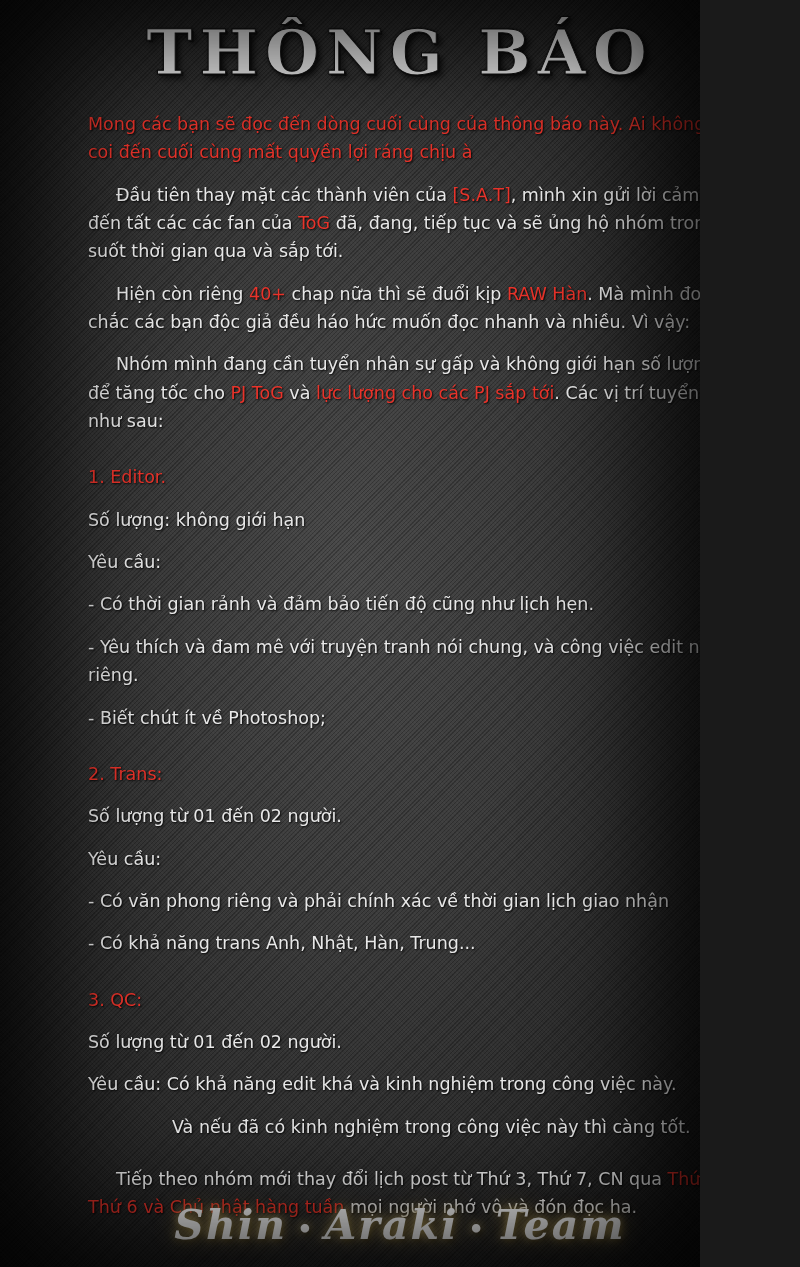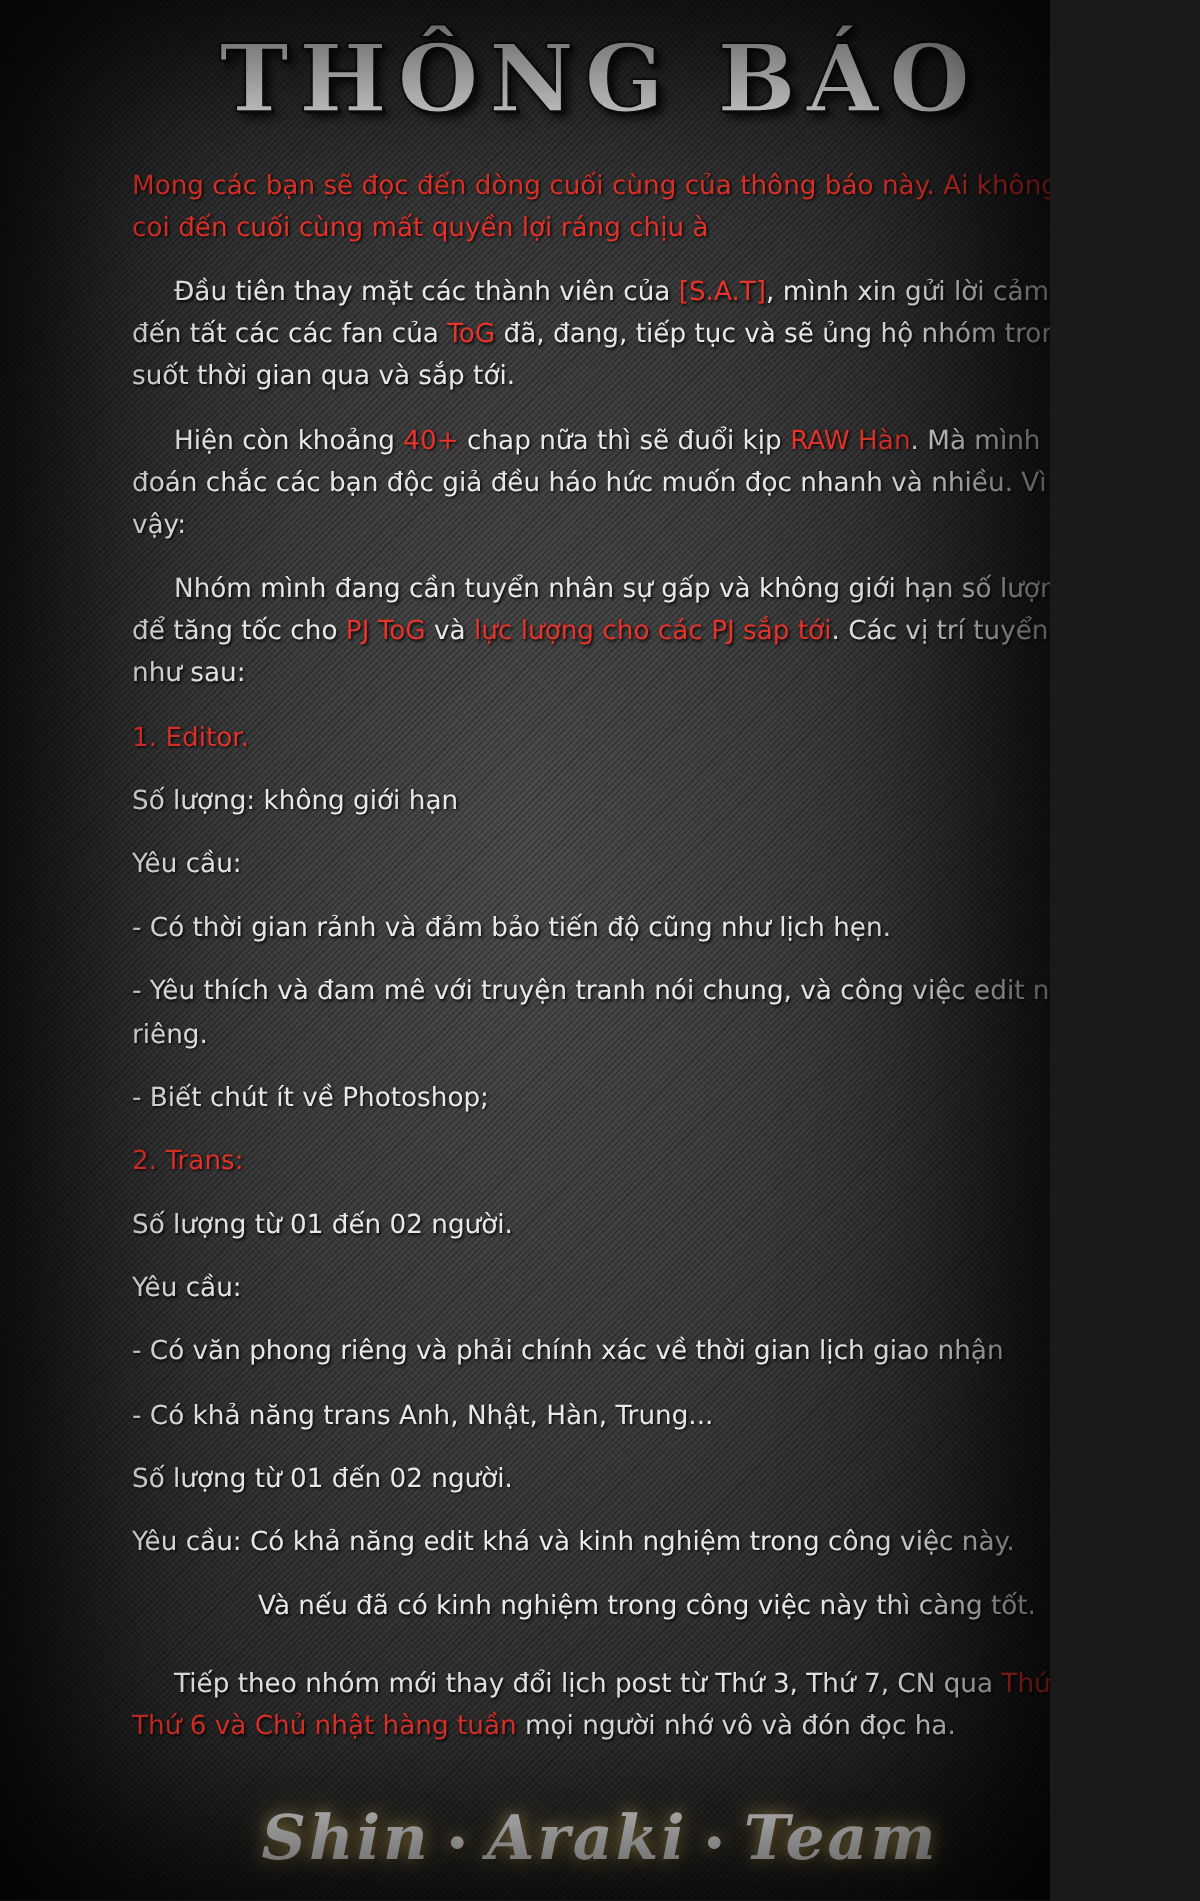--- a/index.html
+++ b/index.html
@@ -55,21 +55,21 @@
     font-size: 17.5px;
     line-height: 1.62;
     font-family: "DejaVu Sans", sans-serif;
     text-shadow: 1px 1px 2px rgba(0,0,0,0.9);
   }
   .body p { margin: 0 0 14px 0; }
   .ind { text-indent: 28px; }
   .red { color: #e8332a; }
   .redhead { color: #e8332a; margin: 0 0 2px 0; }
   .tight { margin: 0; }
-  .sec { margin-top: 0; }
+  .sec { margin-top: 28px; }
   .hang { padding-left: 84px; }
   .small-gap { height: 10px; }
   
   .footer {
     position: absolute;
     left: 0;
     bottom: 18px;
     width: 800px;
     text-align: center;
     margin-top: 35px;
@@ -104,21 +104,21 @@
 
   <div class="body">
 
     <p class="red">Mong các bạn sẽ đọc đến dòng cuối cùng của thông báo này. Ai không coi đến cuối cùng mất quyền lợi ráng chịu à</p>
 
     <p class="ind">
       <span>Đầu tiên thay mặt các thành viên của </span><span class="red">[S.A.T]</span><span>, mình xin gửi lời cảm ơn đến tất các các fan của </span><span class="red">ToG</span><span> đã, đang, tiếp tục và sẽ ủng hộ nhóm trong suốt thời gian qua và sắp tới.</span>
     </p>
 
     <p class="ind">
-      <span>Hiện còn khoảng </span><span class="red">40+</span><span> chap nữa thì sẽ đuổi kịp </span><span class="red">RAW Hàn</span><span>. Mà mình đoán chắc các bạn độc giả đều háo hức muốn đọc nhanh và nhiều. Vì vậy:</span>
+      <span>Hiện còn riêng </span><span class="red">40+</span><span> chap nữa thì sẽ đuổi kịp </span><span class="red">RAW Hàn</span><span>. Mà mình đoán chắc các bạn độc giả đều háo hức muốn đọc nhanh và nhiều. Vì vậy:</span>
     </p>
 
     <p class="ind">
       <span>Nhóm mình đang cần tuyển nhân sự gấp và không giới hạn số lượng để tăng tốc cho </span><span class="red">PJ ToG</span><span> và </span><span class="red">lực lượng cho các PJ sắp tới</span><span>. Các vị trí tuyển như sau:</span>
     </p>
 
     <div class="sec">
       <p class="redhead">1. Editor.</p>
       <p class="tight">Số lượng: không giới hạn</p>
       <p class="tight">Yêu cầu:</p>
@@ -129,20 +129,21 @@
 
     <div class="sec">
       <p class="redhead">2. Trans:</p>
       <p class="tight">Số lượng từ 01 đến 02 người.</p>
       <p class="tight">Yêu cầu:</p>
       <p class="tight">- Có văn phong riêng và phải chính xác về thời gian lịch giao nhận</p>
       <p class="tight">- Có khả năng trans Anh, Nhật, Hàn, Trung...</p>
     </div>
 
     <div class="sec">
+      <p class="redhead">3. QC:</p>
       <p class="tight">Số lượng từ 01 đến 02 người.</p>
       <p class="tight">Yêu cầu: Có khả năng edit khá và kinh nghiệm trong công việc này.</p>
       <p class="tight hang">Và nếu đã có kinh nghiệm trong công việc này thì càng tốt.</p>
     </div>
 
     <div class="small-gap"></div>
 
     <p class="ind sec">
       <span>Tiếp theo nhóm mới thay đổi lịch post từ Thứ 3, Thứ 7, CN qua </span><span class="red">Thứ 4, Thứ 6 và Chủ nhật hàng tuần</span><span> mọi người nhớ vô và đón đọc ha.</span>
     </p>

